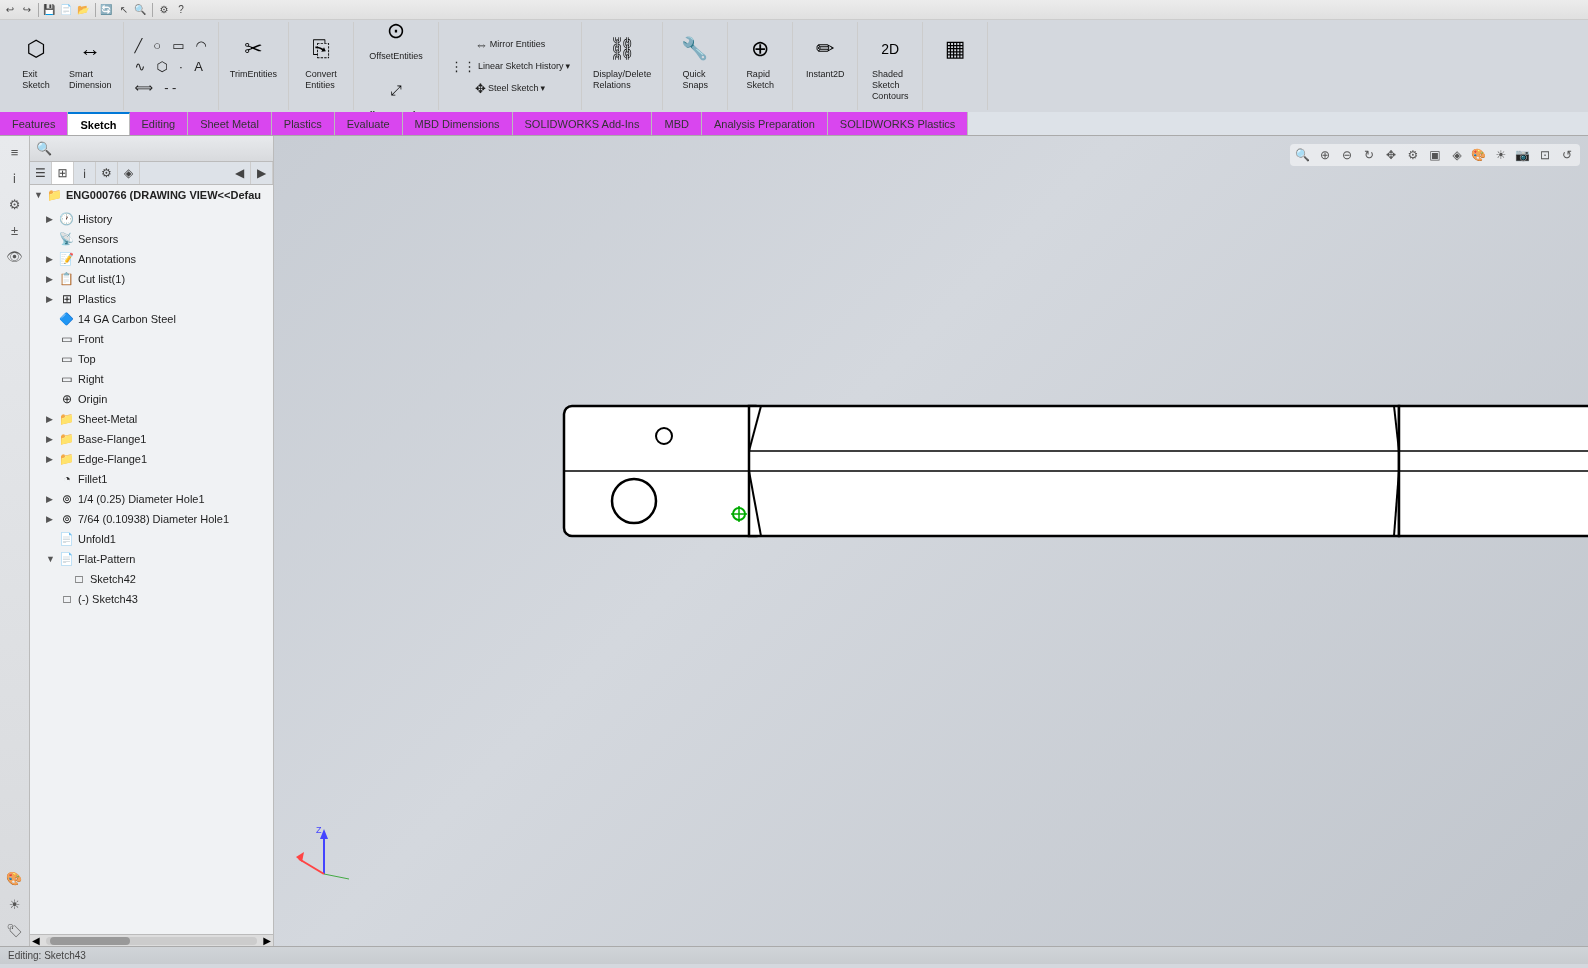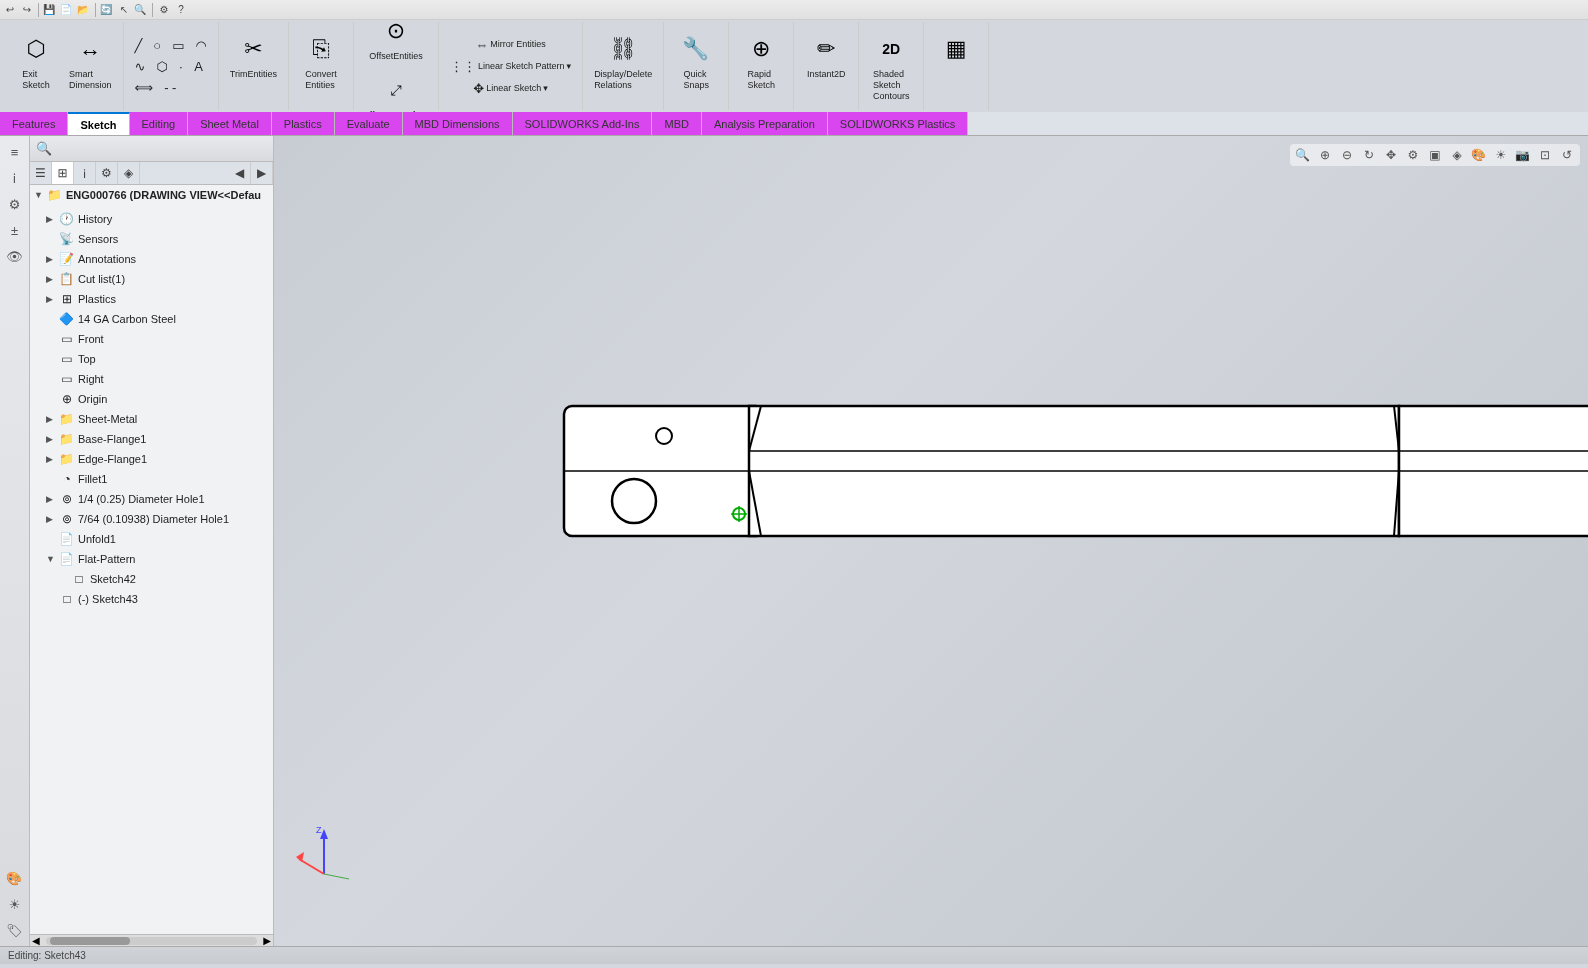--- a/index.html
+++ b/index.html
@@ -400,28 +400,28 @@
   <div class="ribbon-group">
     <div class="ribbon-small-row">
       <div class="ribbon-small-btn">
         <span class="s-icon">⇔</span>
         <span>Mirror Entities</span>
       </div>
     </div>
     <div class="ribbon-small-row">
       <div class="ribbon-small-btn">
         <span class="s-icon">⋮⋮</span>
-        <span>Linear Sketch Pattern</span>
+        <span>Linear Sketch History</span>
         <span>▾</span>
       </div>
     </div>
     <div class="ribbon-small-row">
       <div class="ribbon-small-btn">
         <span class="s-icon">✥</span>
-        <span>Linear
+        <span>Steel
 Sketch</span>
         <span>▾</span>
       </div>
     </div>
   </div>
 
   <div class="ribbon-group">
     <div class="ribbon-btn-large">
       <div class="btn-icon">⛓</div>
       <div class="btn-label">Display/Delete<br>Relations</div>
@@ -444,21 +444,21 @@
 
   <div class="ribbon-group">
     <div class="ribbon-btn-large">
       <div class="btn-icon">✏</div>
       <div class="btn-label">Instant2D</div>
     </div>
   </div>
 
   <div class="ribbon-group">
     <div class="ribbon-btn-large">
-      <div class="btn-icon" style="font-size:14px;font-weight:bold;">2D</div>
+      <div class="btn-icon" style="font-size:14px;font-weight:normal;">2D</div>
       <div class="btn-label">Shaded<br>Sketch<br>Contours</div>
     </div>
   </div>
 
   <div class="ribbon-group">
     <div class="ribbon-btn-large">
       <div class="btn-icon">▦</div>
       <div class="btn-label"></div>
     </div>
   </div>

